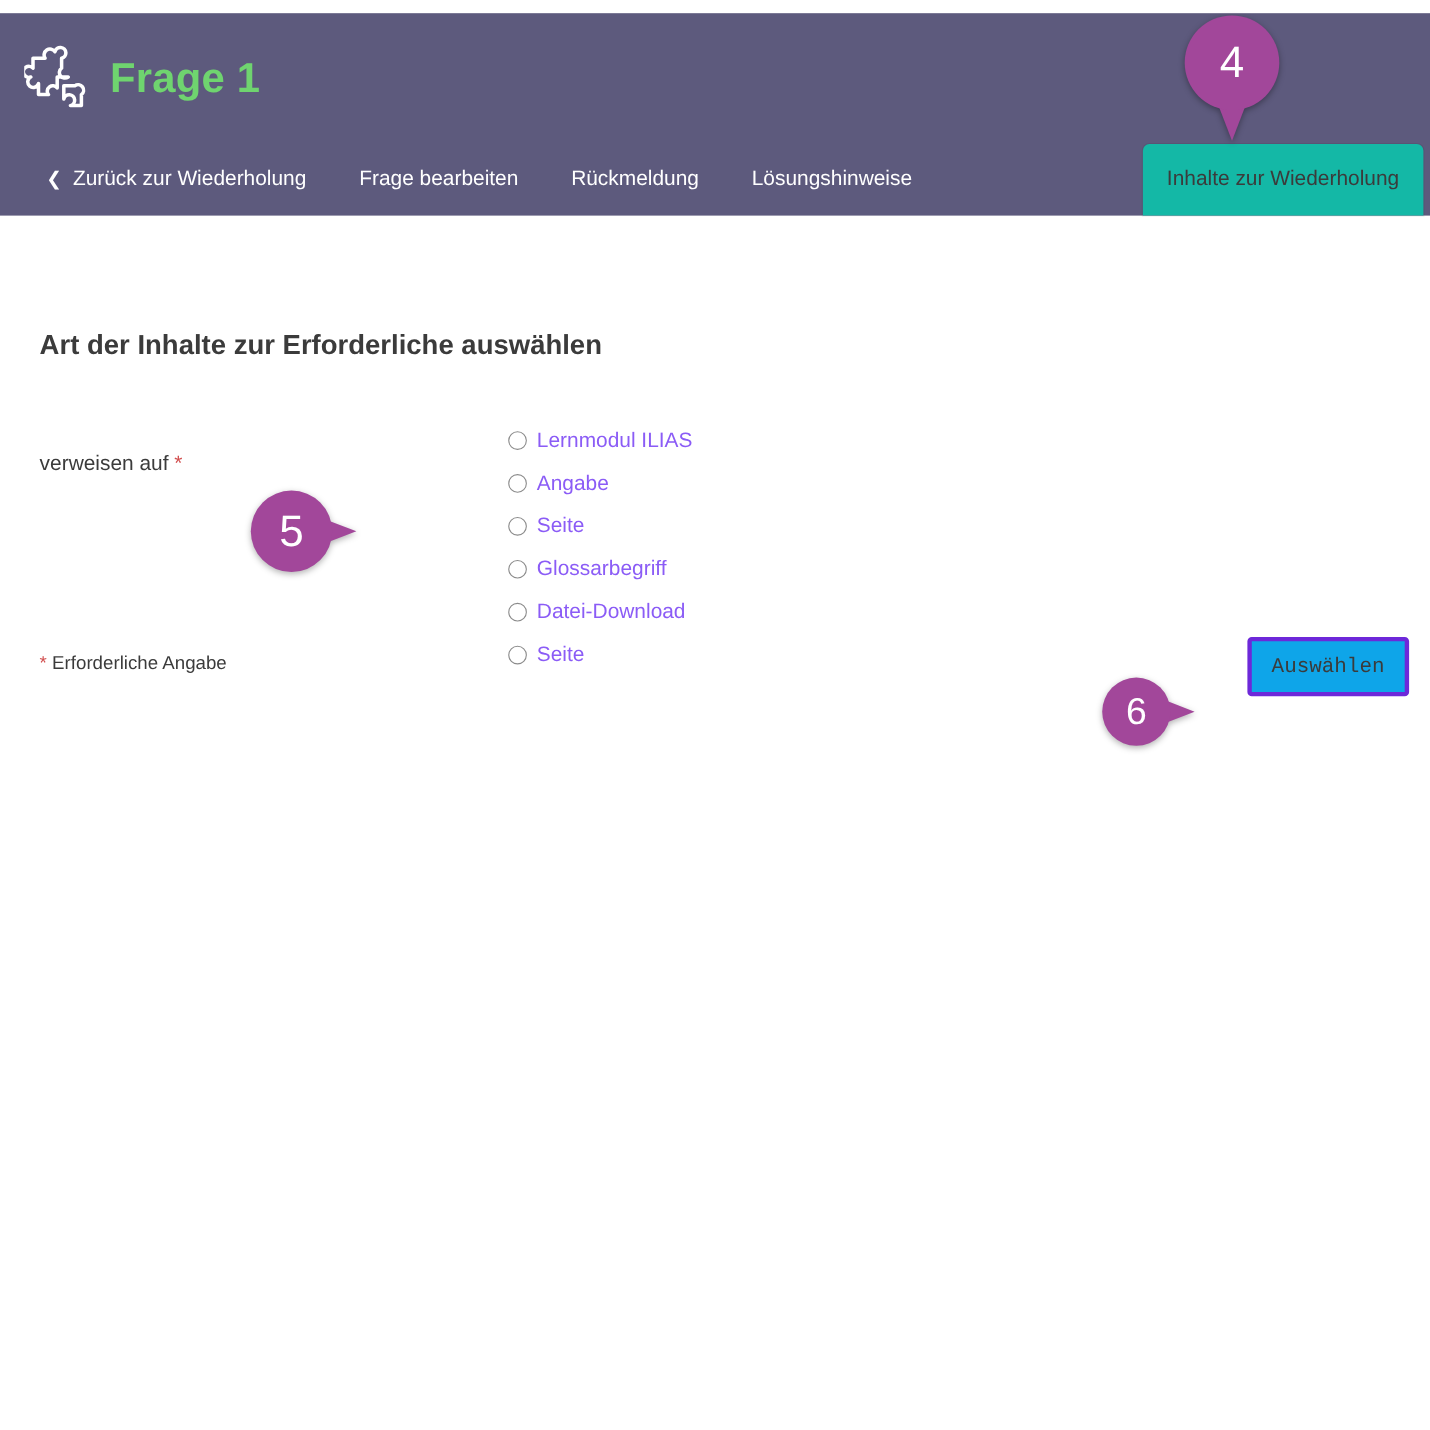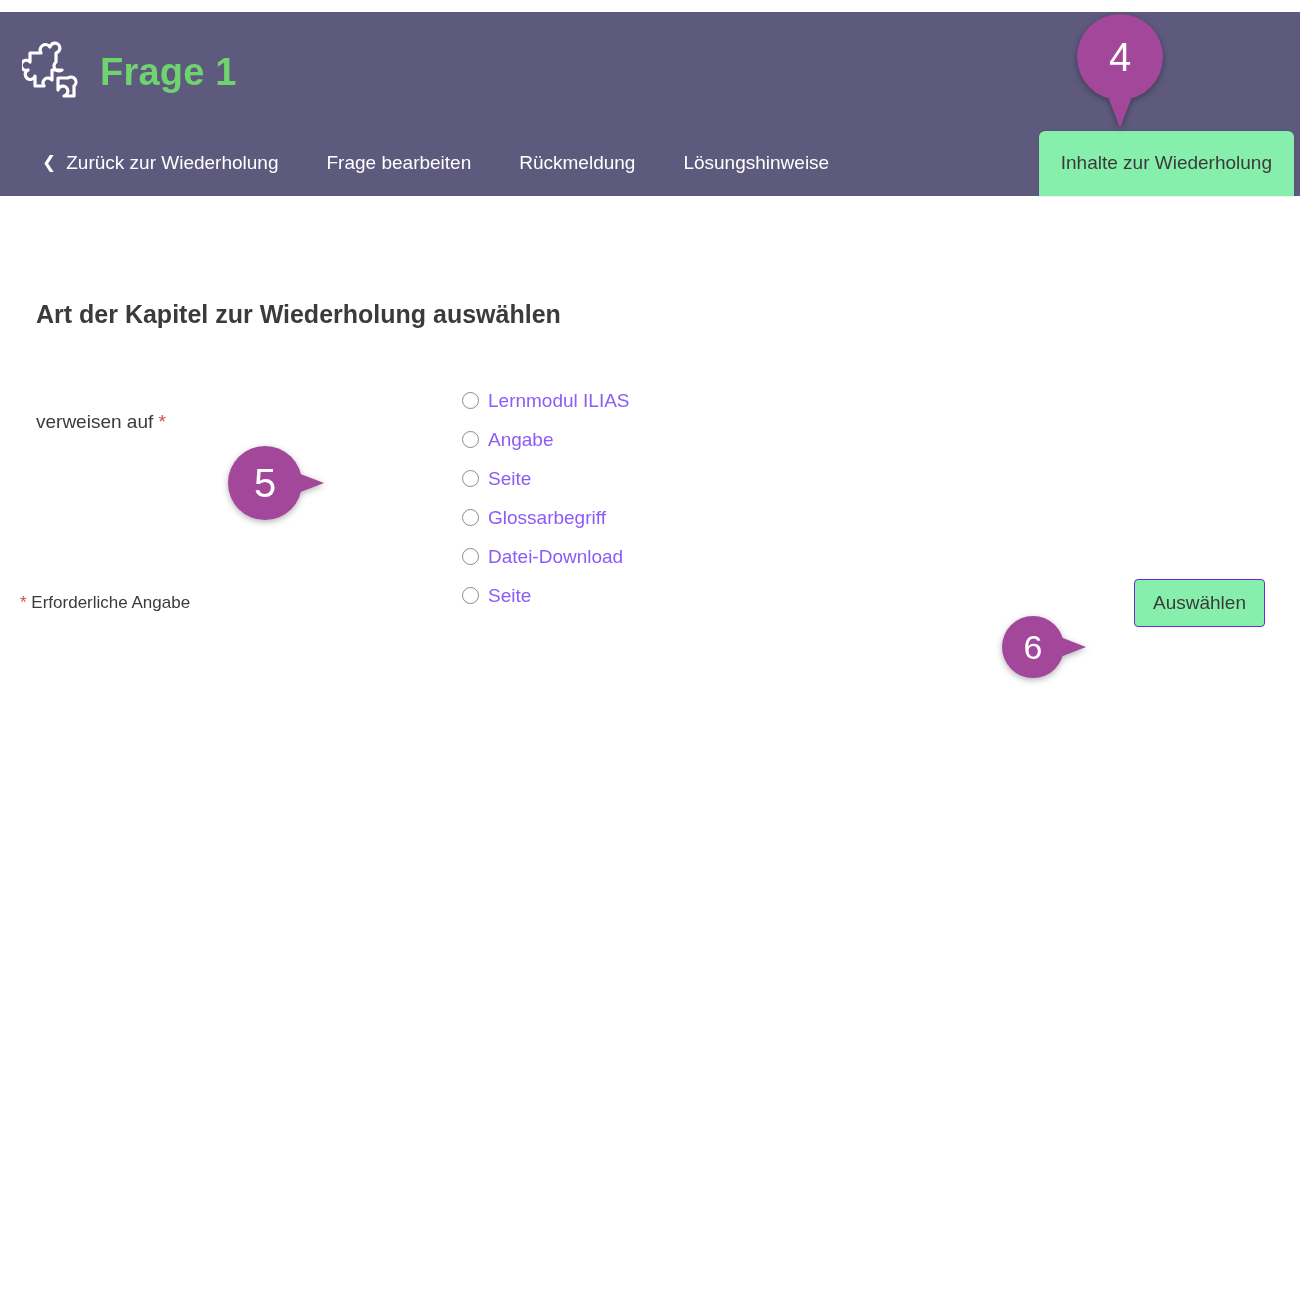--- a/index.html
+++ b/index.html
@@ -76,21 +76,21 @@
     align-items: center;
     gap: 10px;
   }
   .chev {
     font-size: 17px;
     line-height: 1;
     position: relative;
     top: 0px;
   }
   .tab.active {
-    background: #86efac;
+    background: #14b8a6;
     color: #3b3b3b;
     border-radius: 6px 6px 0 0;
     padding: 22px 22px 24px 22px;
     margin-right: 0;
     margin-left: auto;
     position: relative;
     left: -6px;
     box-shadow: 0 0 0 1px rgba(0,0,0,0.06);
   }
 
@@ -150,35 +150,35 @@
     line-height: 1;
   }
 
   .footer-row {
     position: relative;
     height: 80px;
     margin-top: -34px;
   }
   .required-note {
     position: absolute;
-    left: 20px;
+    left: 36px;
     top: 0;
     font-size: 17px;
     color: #3b3b3b;
   }
   .required-note .req-star { font-size: 17px; }
 
   .select-button {
     position: absolute;
     left: 1134px;
     top: -14px;
-    background: #86efac;
-    border: 1px solid #6d28d9;
+    background: #0ea5e9;
+    border: 4px solid #6d28d9;
     border-radius: 4px;
-    font-family: Liberation Sans, sans-serif;
+    font-family: Liberation Mono, monospace;
     font-size: 19px;
     color: #3b3b3b;
     padding: 12px 18px;
     cursor: pointer;
   }
 
   
   .marker {
     position: absolute;
     color: #ffffff;
@@ -280,21 +280,21 @@
     </div>
     <div class="tab">Frage bearbeiten</div>
     <div class="tab">Rückmeldung</div>
     <div class="tab">Lösungshinweise</div>
     <div class="tab active">Inhalte zur Wiederholung</div>
   </div>
 </div>
 
 <div class="content">
 
-  <div class="section-title">Art der Kapitel zur Wiederholung auswählen</div>
+  <div class="section-title">Art der Inhalte zur Erforderliche auswählen</div>
 
   <div class="form-row">
 
     <div class="form-label">
       <span>verweisen auf</span>
       <span class="req-star">*</span>
     </div>
 
     <div class="radio-group">
       <div class="radio-item">

